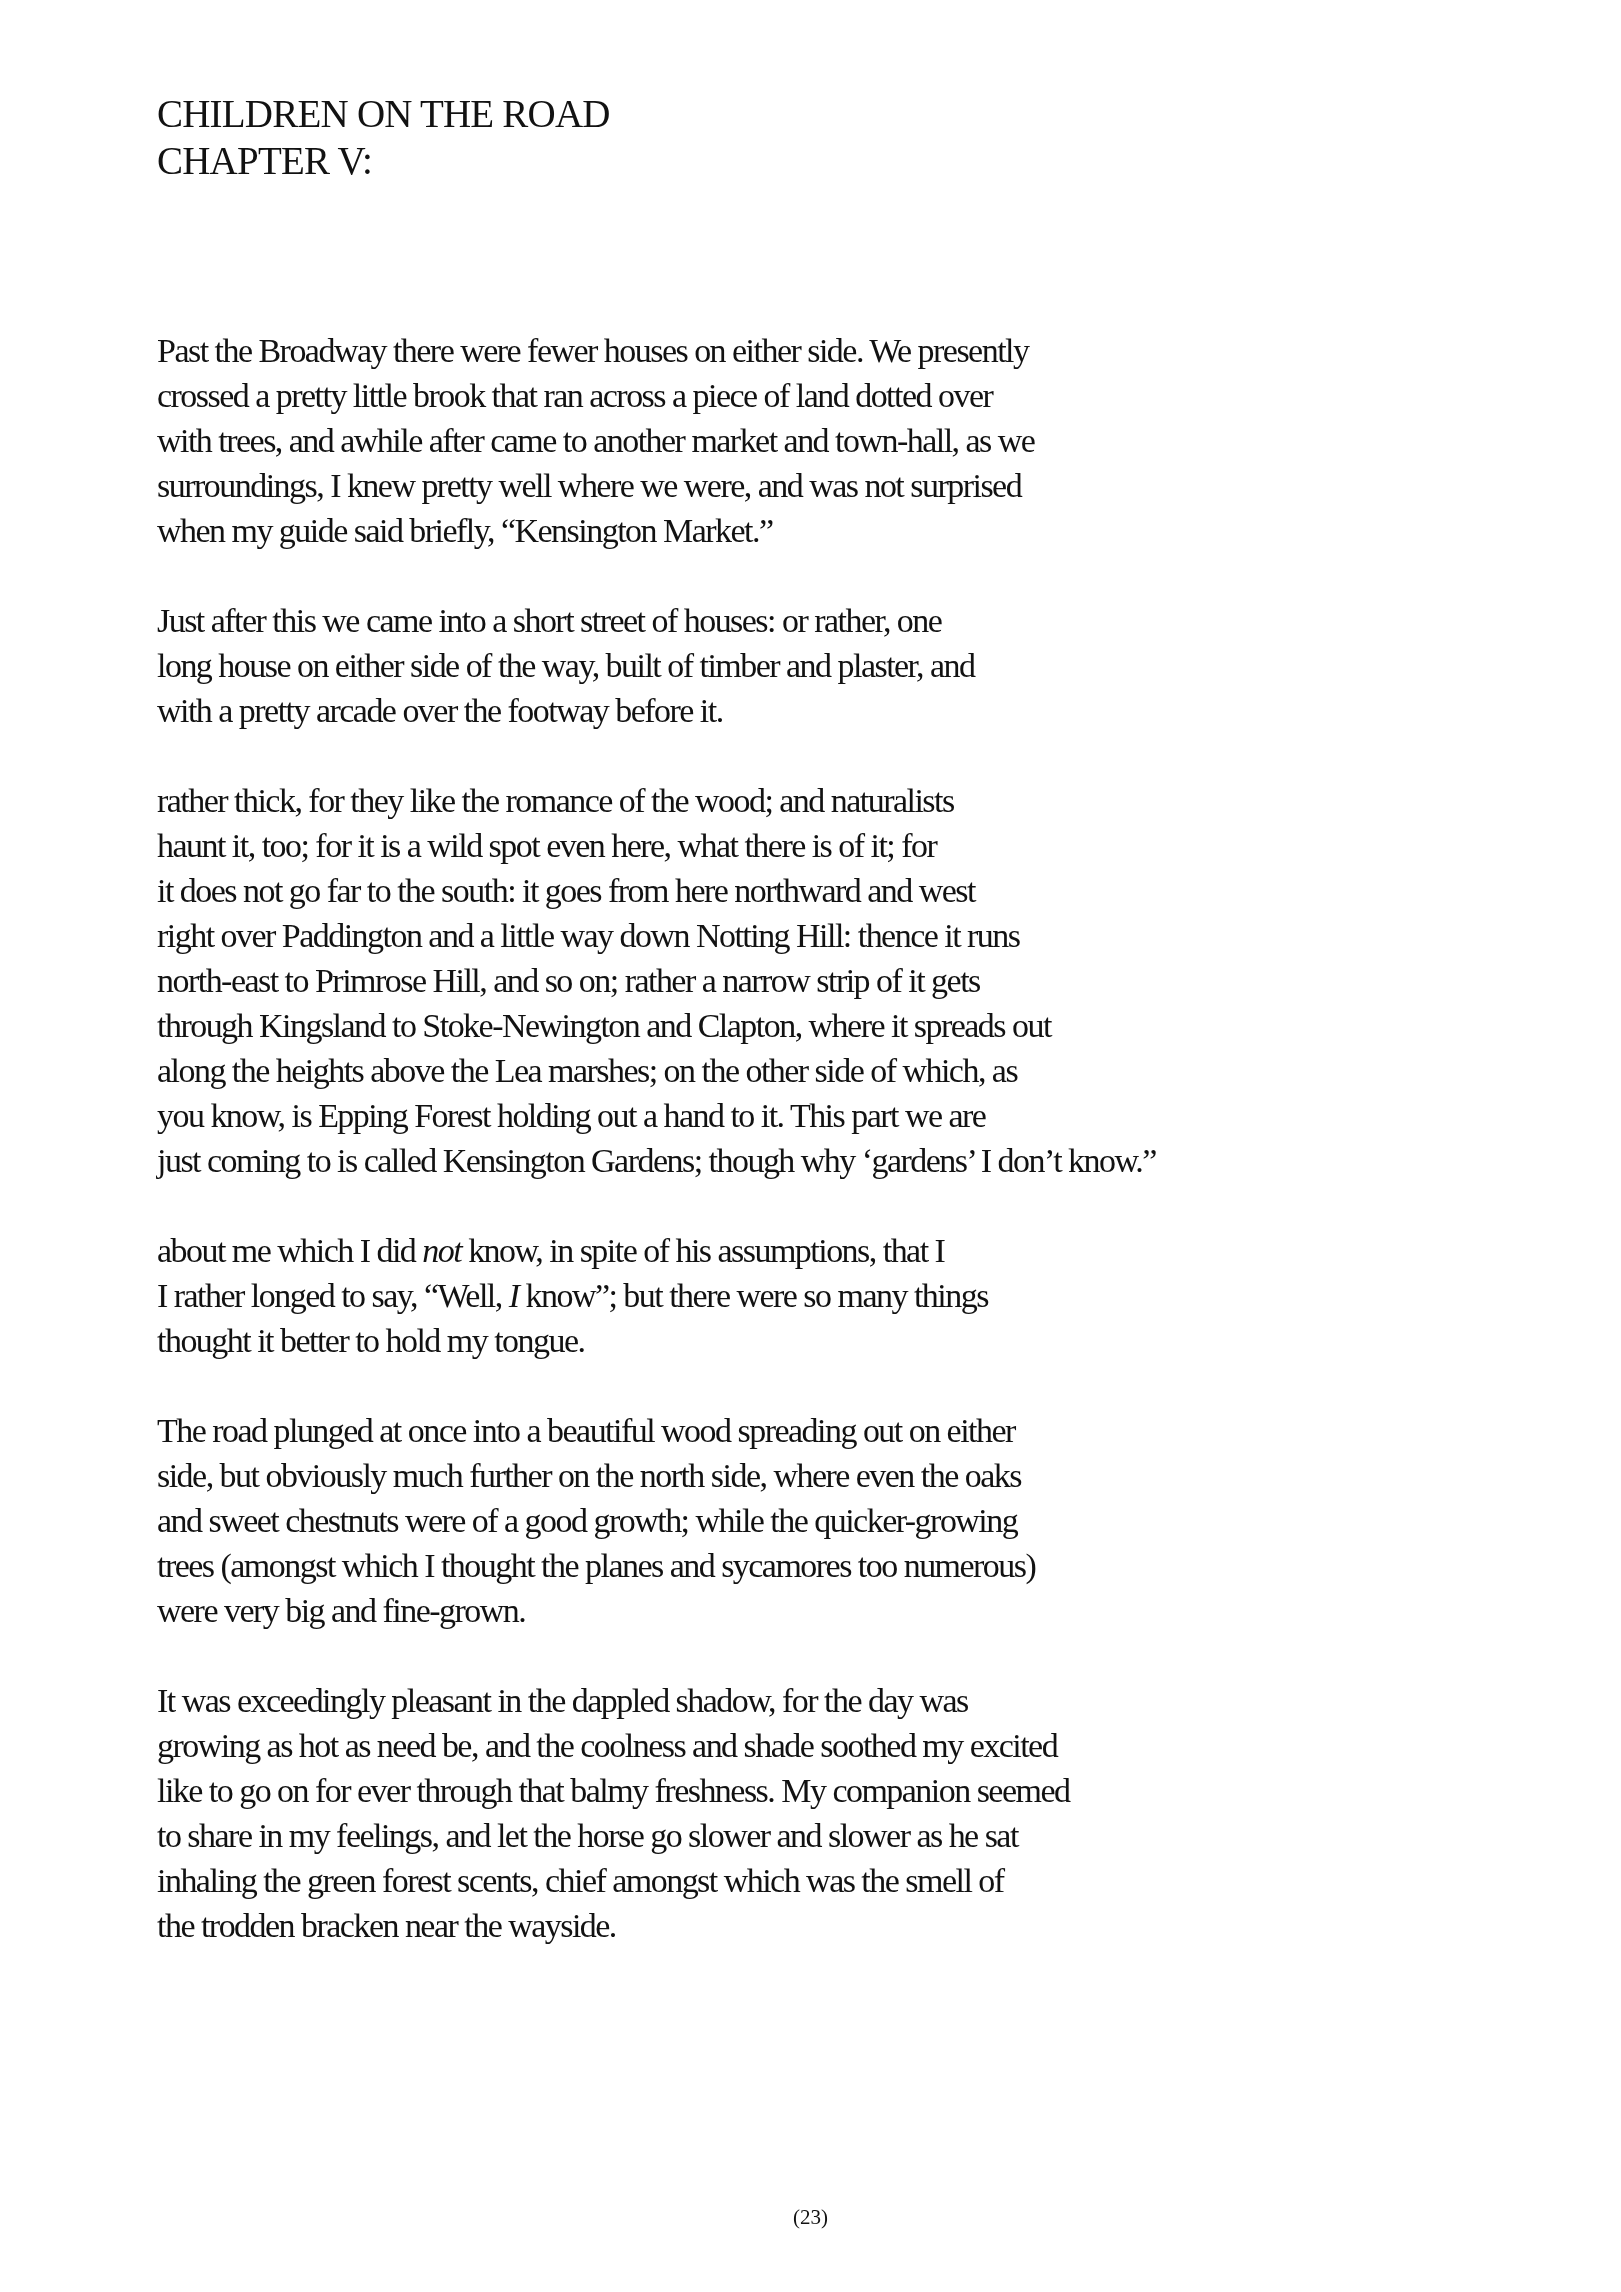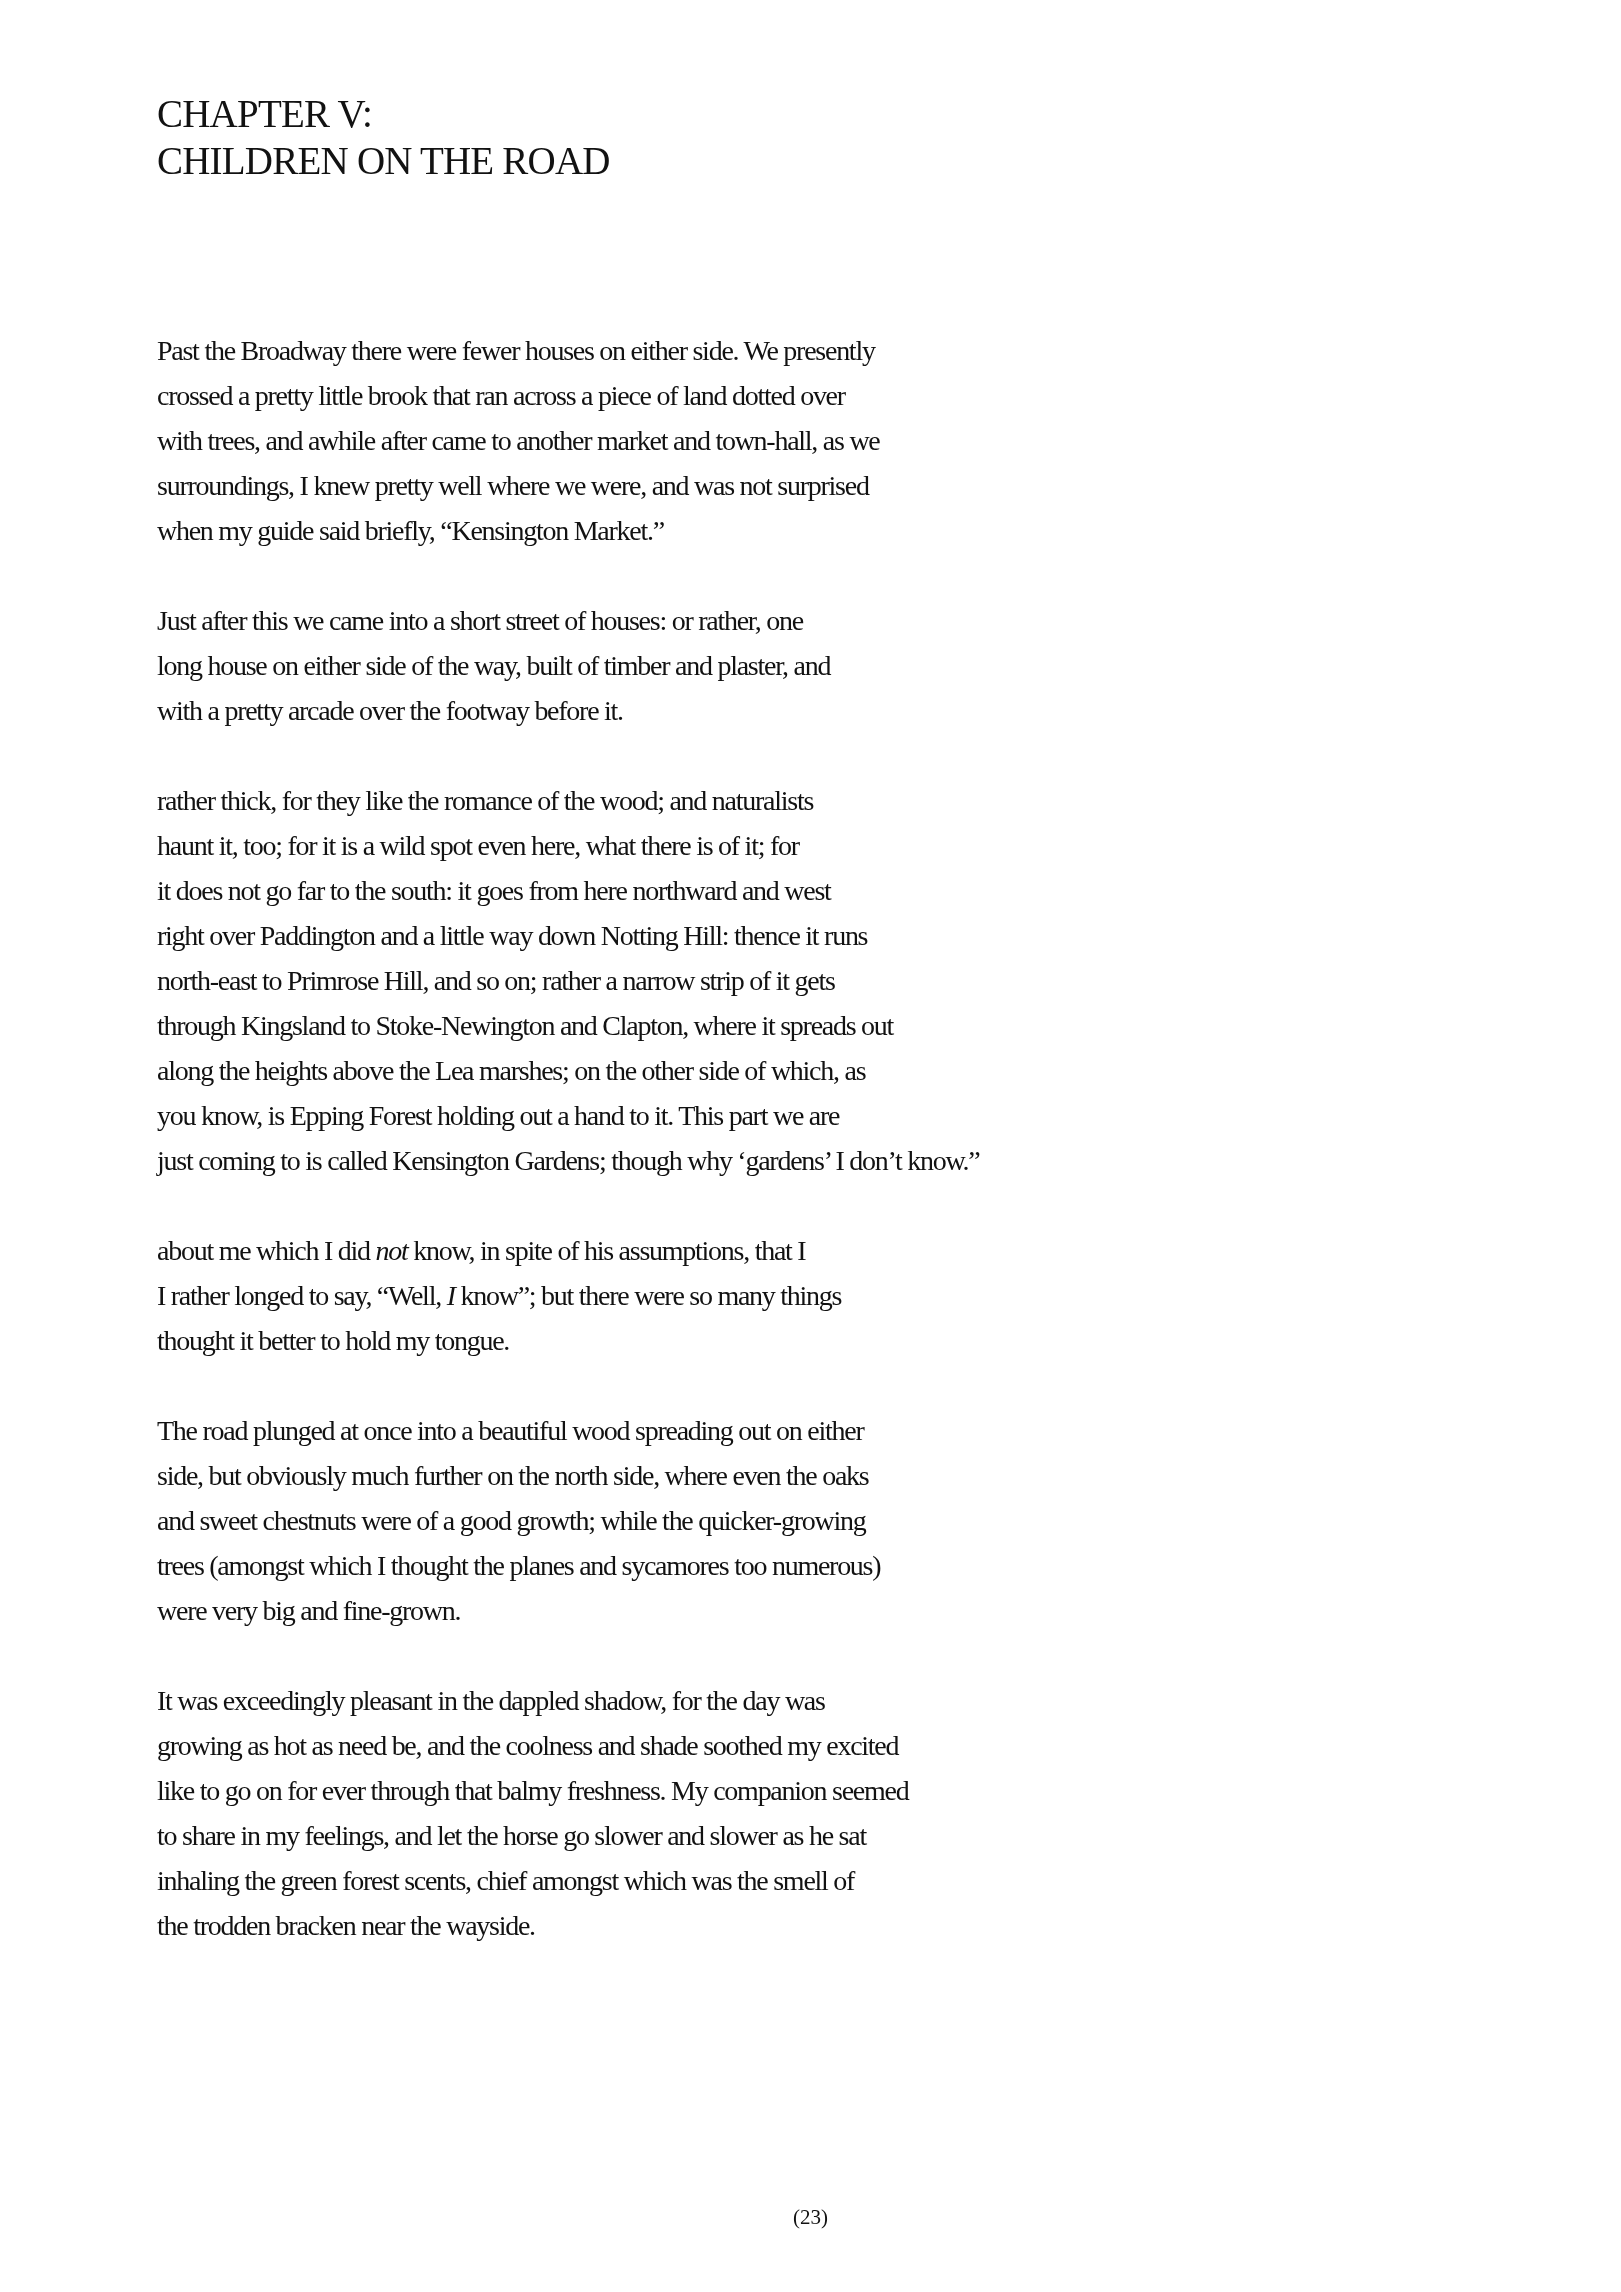--- a/index.html
+++ b/index.html
@@ -22,21 +22,21 @@
     line-height: 47px;
     letter-spacing: -0.02em;
     font-weight: normal;
   }
   .heading .heading-line {
     white-space: nowrap;
   }
   .body-text {
     margin: 144px 0 8px 157px;
     width: 1304px;
-    font-size: 28px;
+    font-size: 34px;
     line-height: 45px;
     letter-spacing: -0.045em;
   }
   .paragraph {
     margin: 0 0 45px 0;
   }
   .line {
     white-space: nowrap;
   }
   .line em {
@@ -51,22 +51,22 @@
     font-size: 21px;
     letter-spacing: 0;
   }
 </style>
 </head>
 <body>
 
 <div class="page">
 
   <div class="heading">
+    <div class="heading-line">CHILDREN ON THE ROAD</div>
     <div class="heading-line">CHAPTER V:</div>
-    <div class="heading-line">CHILDREN ON THE ROAD</div>
   </div>
 
   <div class="body-text" id="paragraphs-container">
       <div class="paragraph">
         <div class="line"><span>Past the Broadway there were fewer houses on either side. We presently</span></div>
         <div class="line"><span>crossed a pretty little brook that ran across a piece of land dotted over</span></div>
         <div class="line"><span>with trees, and awhile after came to another market and town-hall, as we</span></div>
         <div class="line"><span>surroundings, I knew pretty well where we were, and was not surprised</span></div>
         <div class="line"><span>when my guide said briefly, “Kensington Market.”</span></div>
       </div>

